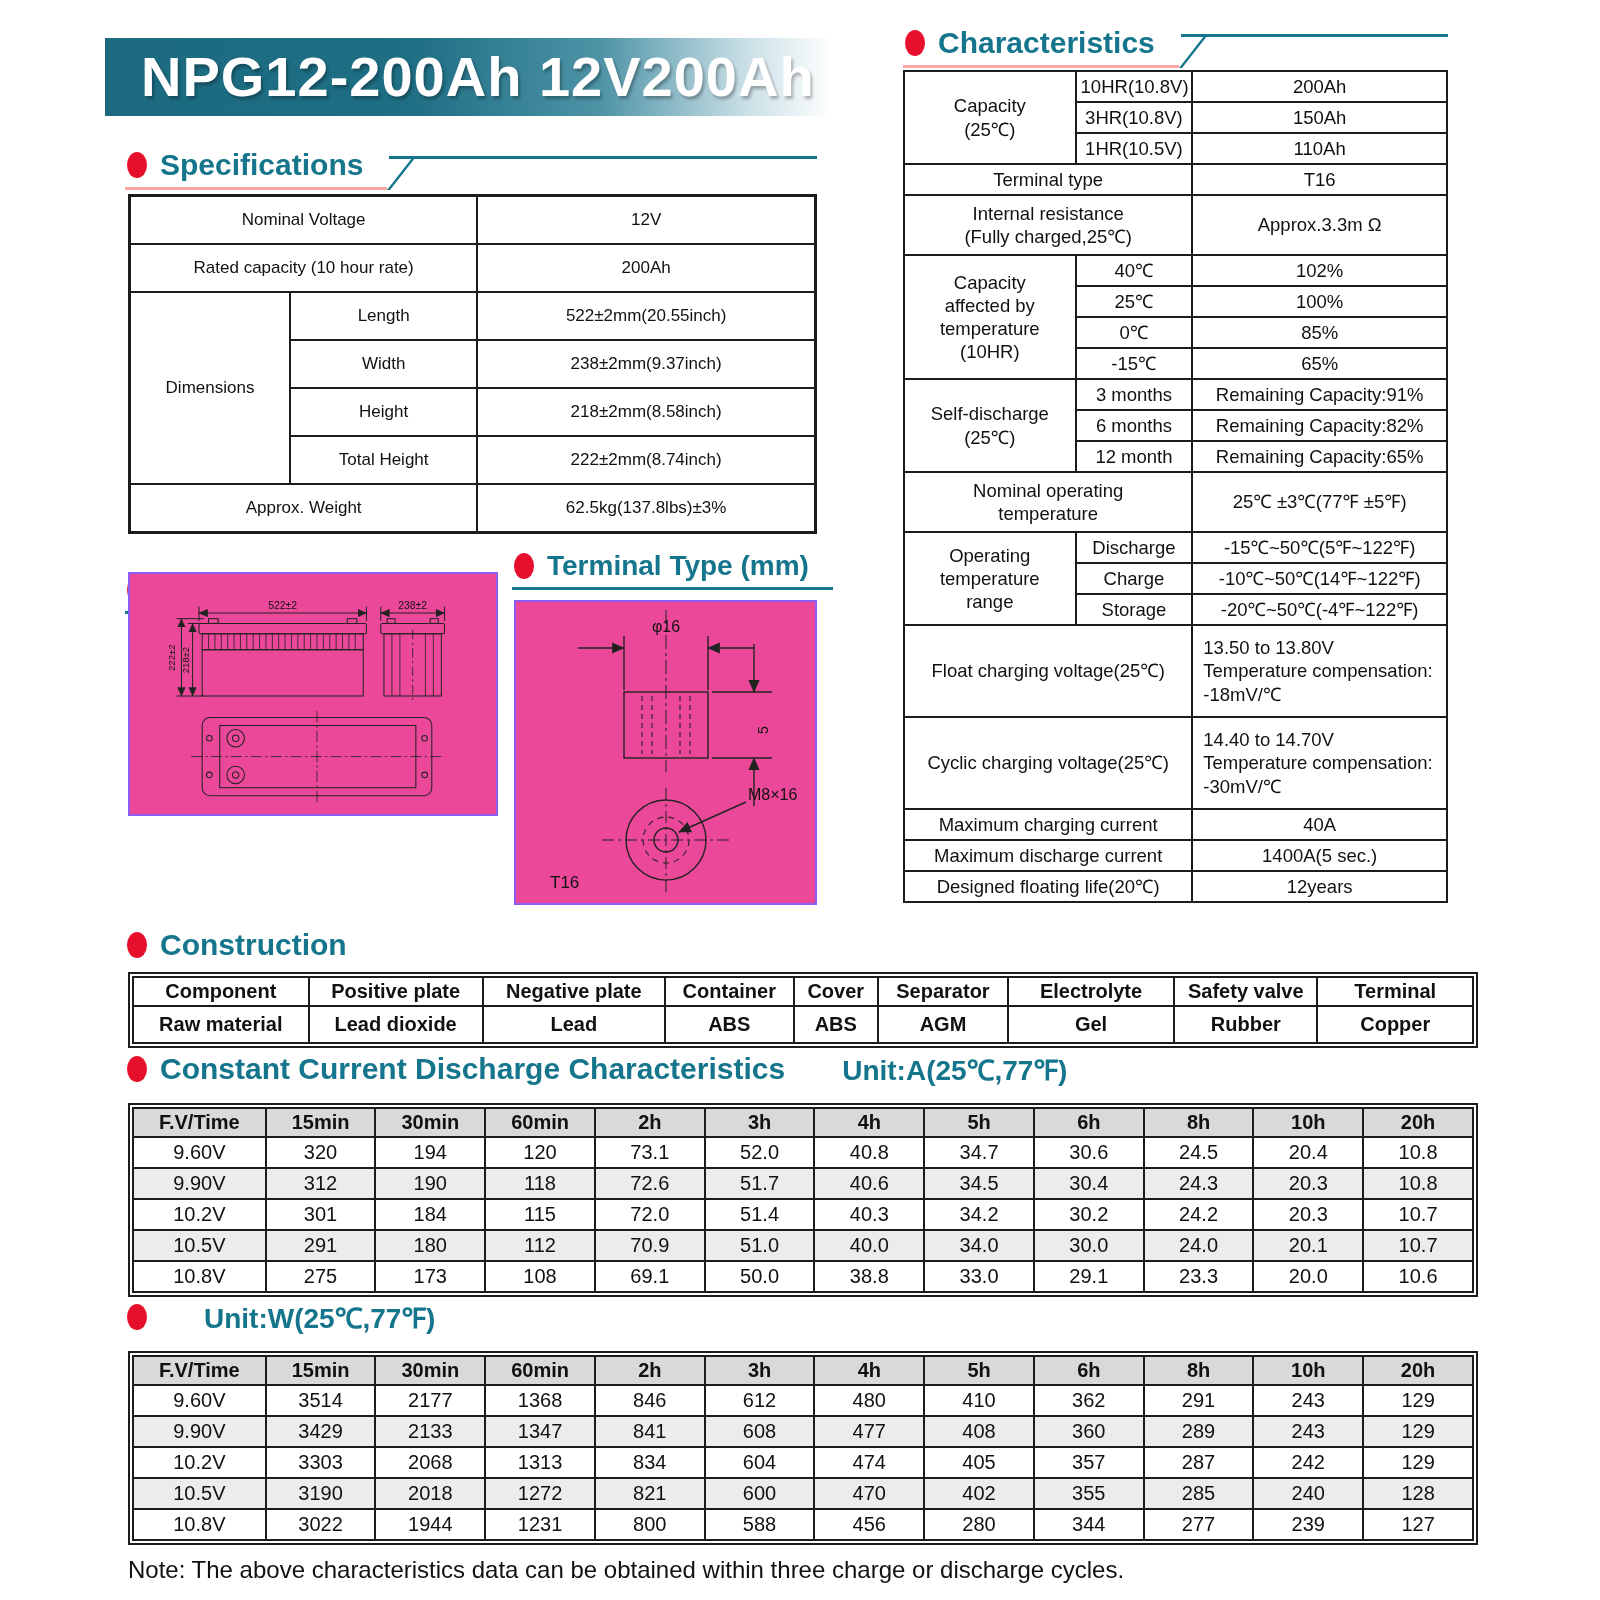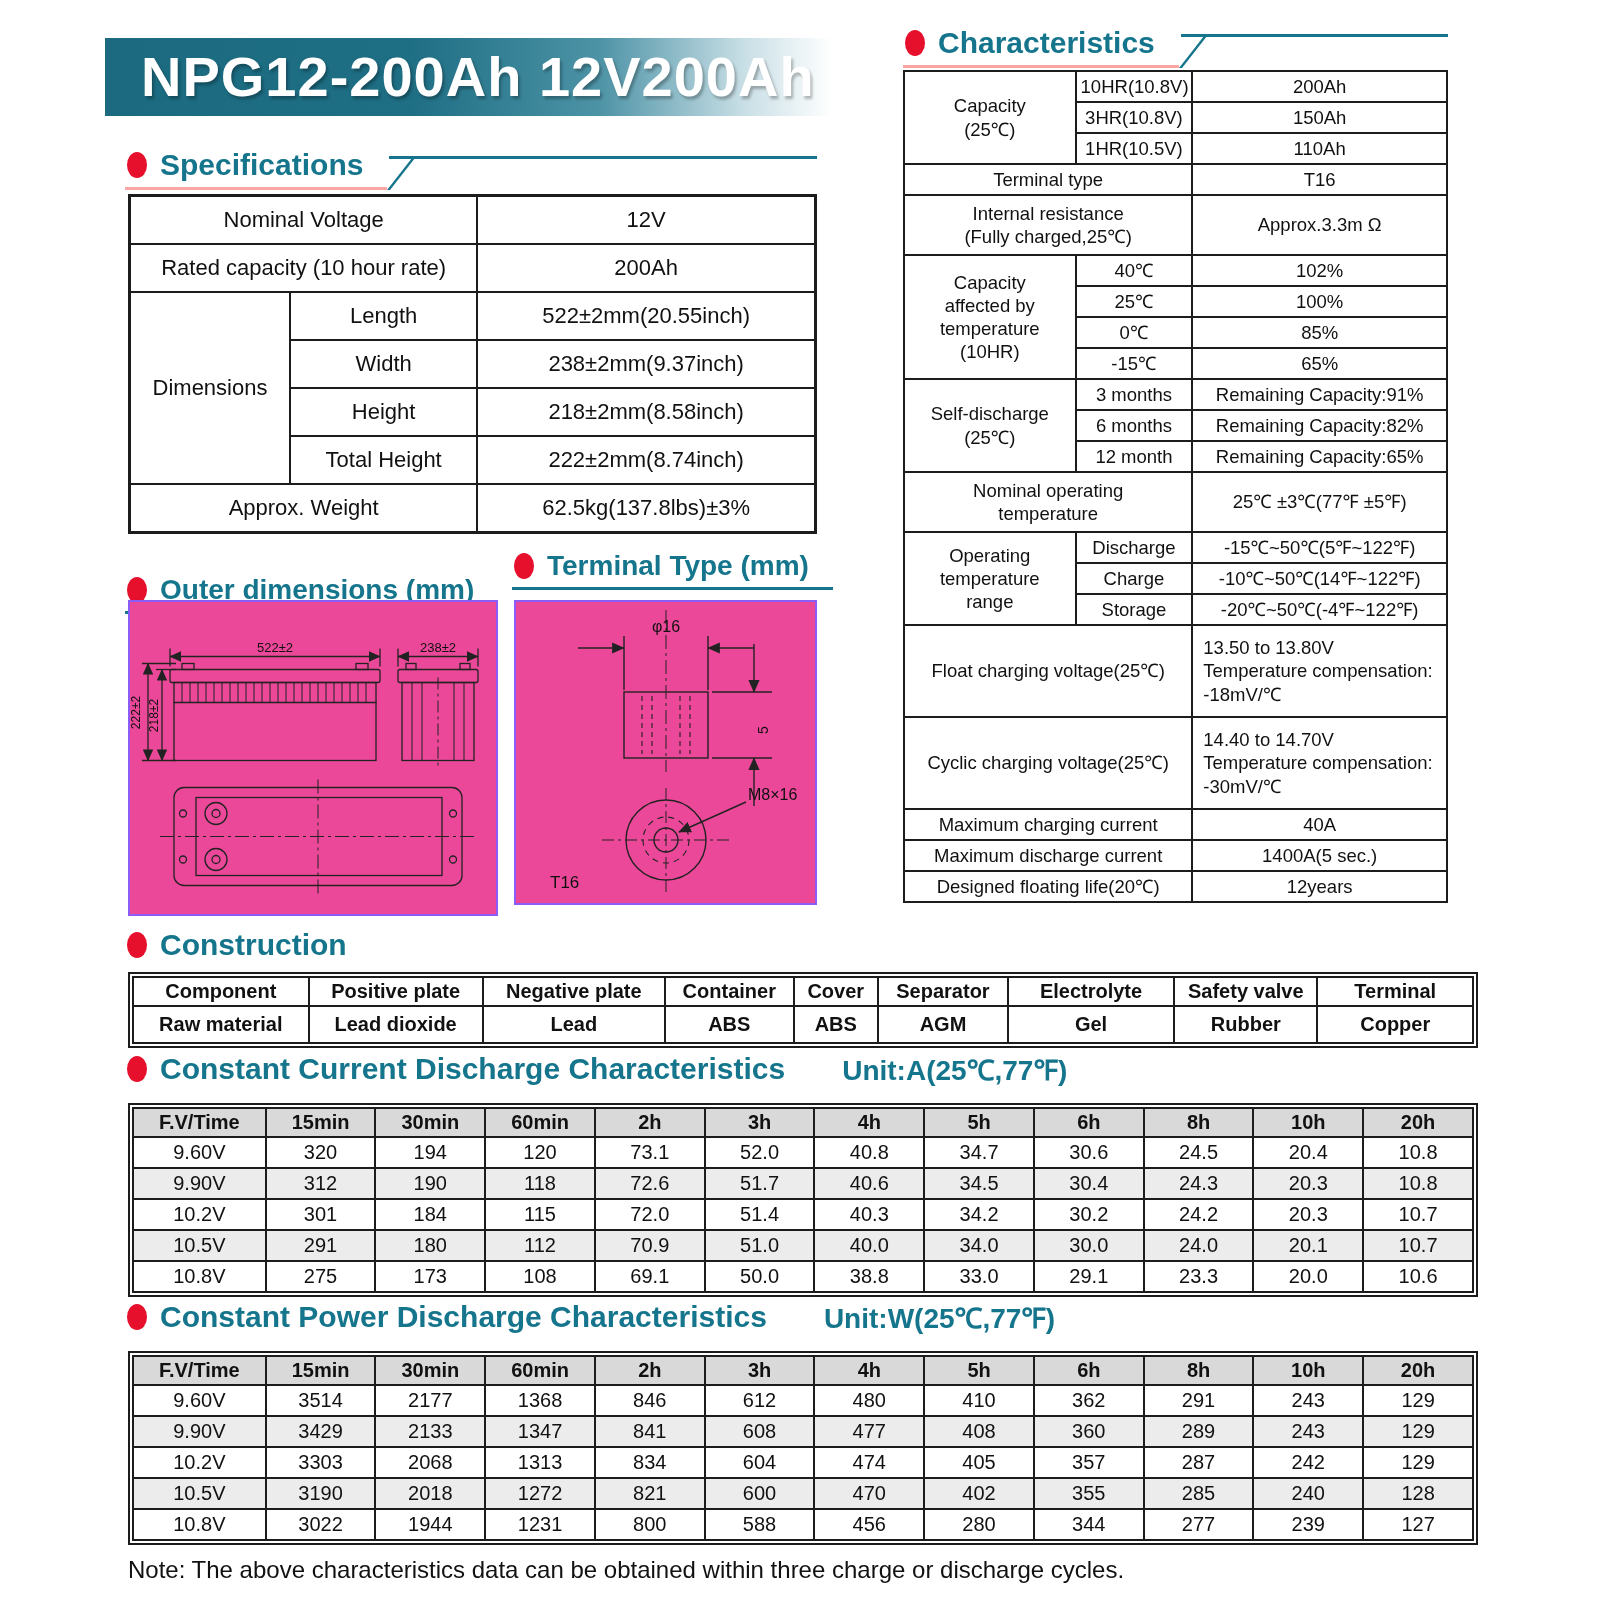--- a/index.html
+++ b/index.html
@@ -31,21 +31,21 @@
   .diag{width:3px;height:34px;background:#15758c;transform:skewX(-38deg);transform-origin:100% 100%;}
   .horz{flex:1;height:34px;border-top:3px solid #15758c;margin-left:-1px;}
 
   
   table{border-collapse:collapse;table-layout:fixed;width:100%;height:100%;}
   td,th{border:2px solid #1c1c1c;text-align:center;vertical-align:middle;padding:2px 4px;overflow:hidden;}
   .ml{white-space:pre-line;}
   .left{text-align:left;padding-left:10px;}
 
   .spec-table{border:3px solid #1c1c1c;}
-  .spec-table td{font-size:22px;}
+  .spec-table td{font-size:17px;}
 
   .char-table{border:2px solid #1c1c1c;}
   .char-table td{font-size:18.5px;line-height:1.25;}
 
   .wrap2{border:2px solid #1c1c1c;padding:2px;box-sizing:border-box;background:#fff;}
   .grid th{background:#d9d9d9;font-weight:bold;font-size:20px;}
   .grid td{font-size:20px;}
   .dis tbody tr:nth-child(even) td{background:#ececec;}
   .construction-table th{background:#ffffff;font-size:20px;}
   .construction-table td{font-weight:600;font-size:20px;}
@@ -243,21 +243,21 @@
     <span class="sec-title sm">Outer dimensions  (mm)</span>
   </div>
 </div>
 <div class="section abs" style="left:512px;top:550px;width:305px;">
   <div class="sec-left fullu">
     <span class="bullet"></span>
     <span class="sec-title sm">Terminal Type (mm)</span>
   </div>
 </div>
 
-<div class="abs diagram-box" style="left:128px;top:600px;width:370px;height:316px;">
+<div class="abs diagram-box" style="left:128px;top:572px;width:370px;height:244px;">
 <svg viewBox="0 0 366 301" width="100%" height="100%">
   <defs>
     <marker id="arA" markerWidth="9" markerHeight="8" refX="8.5" refY="4" orient="auto-start-reverse">
       <path d="M0,0 L9,4 L0,8 Z" fill="#222"></path>
     </marker>
   </defs>
   <g stroke="#222" stroke-width="1.3" fill="none">
     <line x1="40" y1="41" x2="40" y2="59"></line>
     <line x1="250" y1="41" x2="250" y2="59"></line>
     <line x1="40" y1="49" x2="250" y2="49" marker-start="url(#arA)" marker-end="url(#arA)"></line>
@@ -496,21 +496,20 @@
           <td>20.0</td>
           <td>10.6</td>
         </tr>
       </tbody>
     </table>
 </div>
 
 <div class="section abs" style="left:125px;top:1298px;">
   <div class="sec-left">
     <span class="bullet"></span>
-    <span class="sec-title">Constant Power Discharge Characteristics</span>
     <span class="sec-unit">Unit:W(25℃,77℉)</span>
   </div>
 </div>
 <div class="abs wrap2" style="left:128px;top:1351px;width:1350px;height:194px;">
   <table class="grid dis">
     <colgroup>
       <col style="width:9.9%">
         <col style="width:8.19%">
         <col style="width:8.19%">
         <col style="width:8.19%">

